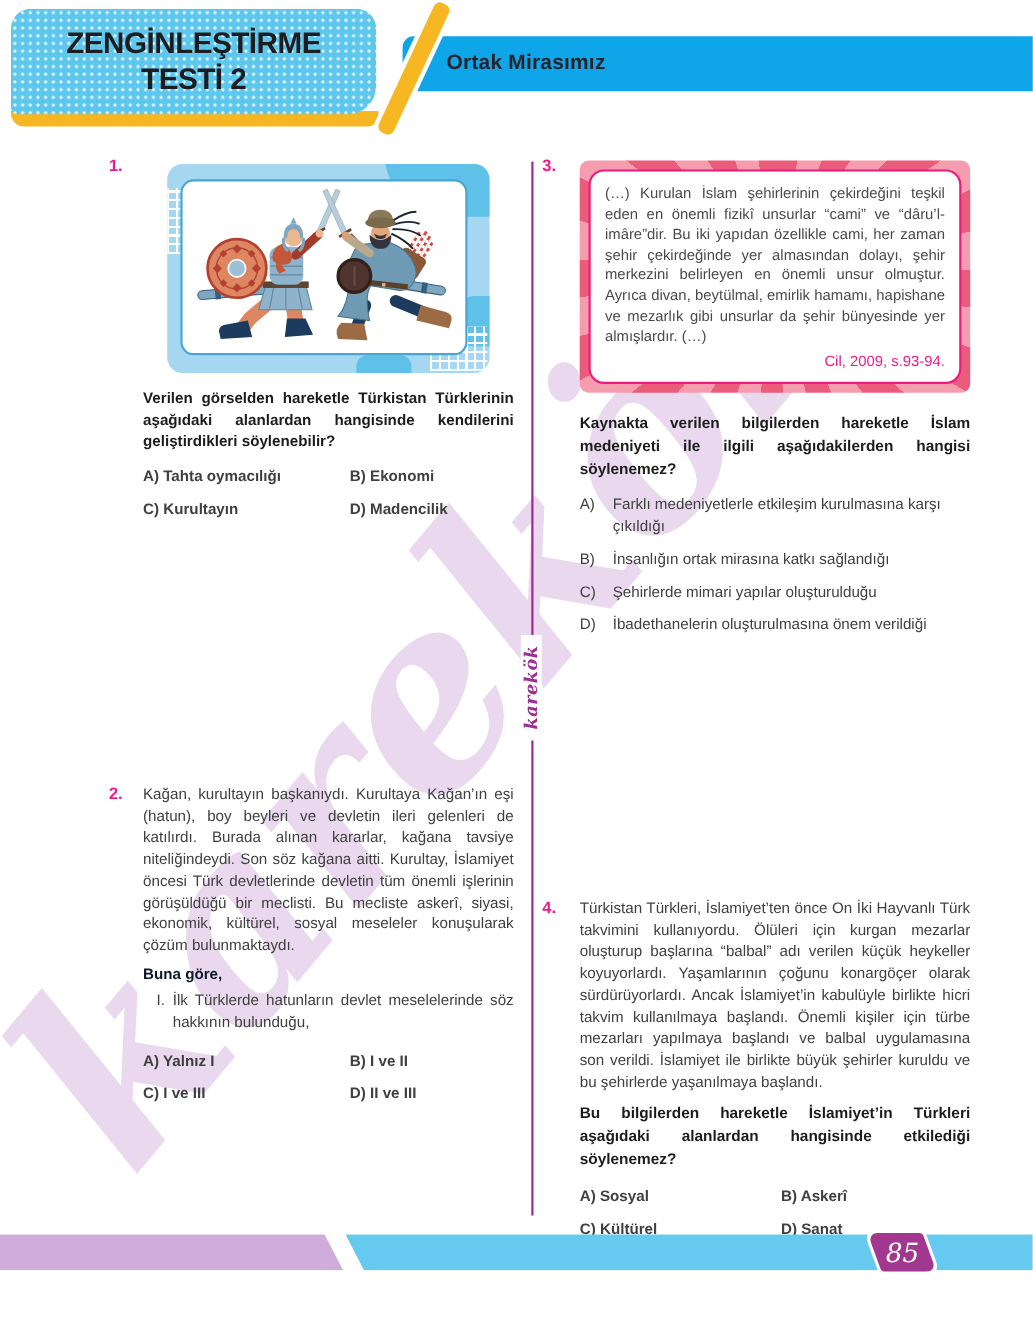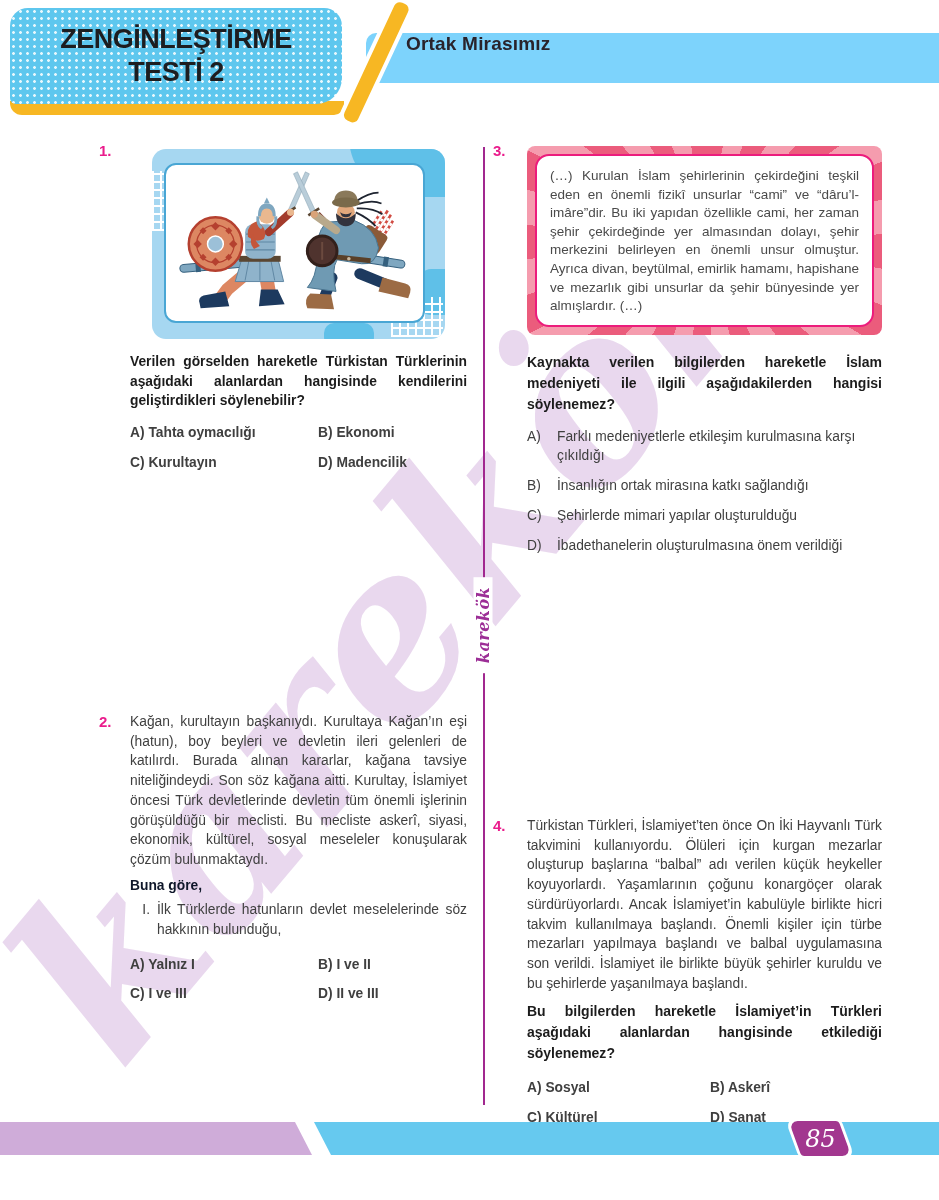--- a/index.html
+++ b/index.html
@@ -22,22 +22,22 @@
     position:absolute; left:10px; top:101px; width:334px; height:14px;
     background:#f7b723; border-radius:0 0 10px 12px; z-index:3;
   }
   .hdr-yellow-d {
     position:absolute; left:342px; top:-12px; width:15px; height:130px;
     background:#f7b723; transform:rotate(25deg); transform-origin:bottom left;
     border-radius:6px; z-index:3; box-shadow:0 0 0 4px #ffffff;
   }
   .hdr-purple {
     position:absolute; left:366px; top:33px; width:573px; height:50px;
-    background:#7dd3fc; border-radius:10px 0 0 10px; z-index:2;
-    display:flex; padding-left:40px;
+    background:#0ea5e9; border-radius:10px 0 0 10px; z-index:2;
+    display:flex; align-items:center; padding-left:40px;
   }
   .hdr-unit { font-size:19px; font-weight:800; color:#29232b; letter-spacing:.2px; }
 
   
   .watermark {
     position:absolute; left:395px; top:620px; z-index:0;
     transform:translate(-50%,-50%) rotate(-50deg);
     font-family:"DejaVu Serif", serif; font-style:italic; font-weight:bold;
     font-size:230px; color:rgba(209,174,219,.48); white-space:nowrap;
   }
@@ -314,20 +314,21 @@
       </div>
     </div>
   </section>
 
   <section class="q q3">
     <span class="qnum">3.</span>
     <div class="qbody">
       <div class="src-box">
         <div class="src-inner">
           <p class="src-quote">(…) Kurulan İslam şehirlerinin çekirdeğini teşkil eden en önemli fizikî unsurlar “cami” ve “dâru’l-imâre”dir. Bu iki yapıdan özellikle cami, her zaman şehir çekirdeğinde yer almasından dolayı, şehir merkezini belirleyen en önemli unsur olmuştur. Ayrıca divan, beytülmal, emirlik hamamı, hapishane ve mezarlık gibi unsurlar da şehir bünyesinde yer almışlardır. (…)</p>
+          <p class="src-cite">Cil, 2009, s.93-94.</p>
         </div>
       </div>
       <p class="stem"><span>Kaynakta verilen bilgilerden hareketle İslam medeniyeti ile ilgili aşağıdakilerden hangisi </span><span class="ustem">söylenemez</span><span>?</span></p>
       <div class="opts-list">
         <div class="oitem">
           <span class="olabel">A)</span>
           <span class="otext">Farklı medeniyetlerle etkileşim kurulmasına karşı çıkıldığı</span>
         </div>
         <div class="oitem">
           <span class="olabel">B)</span>

